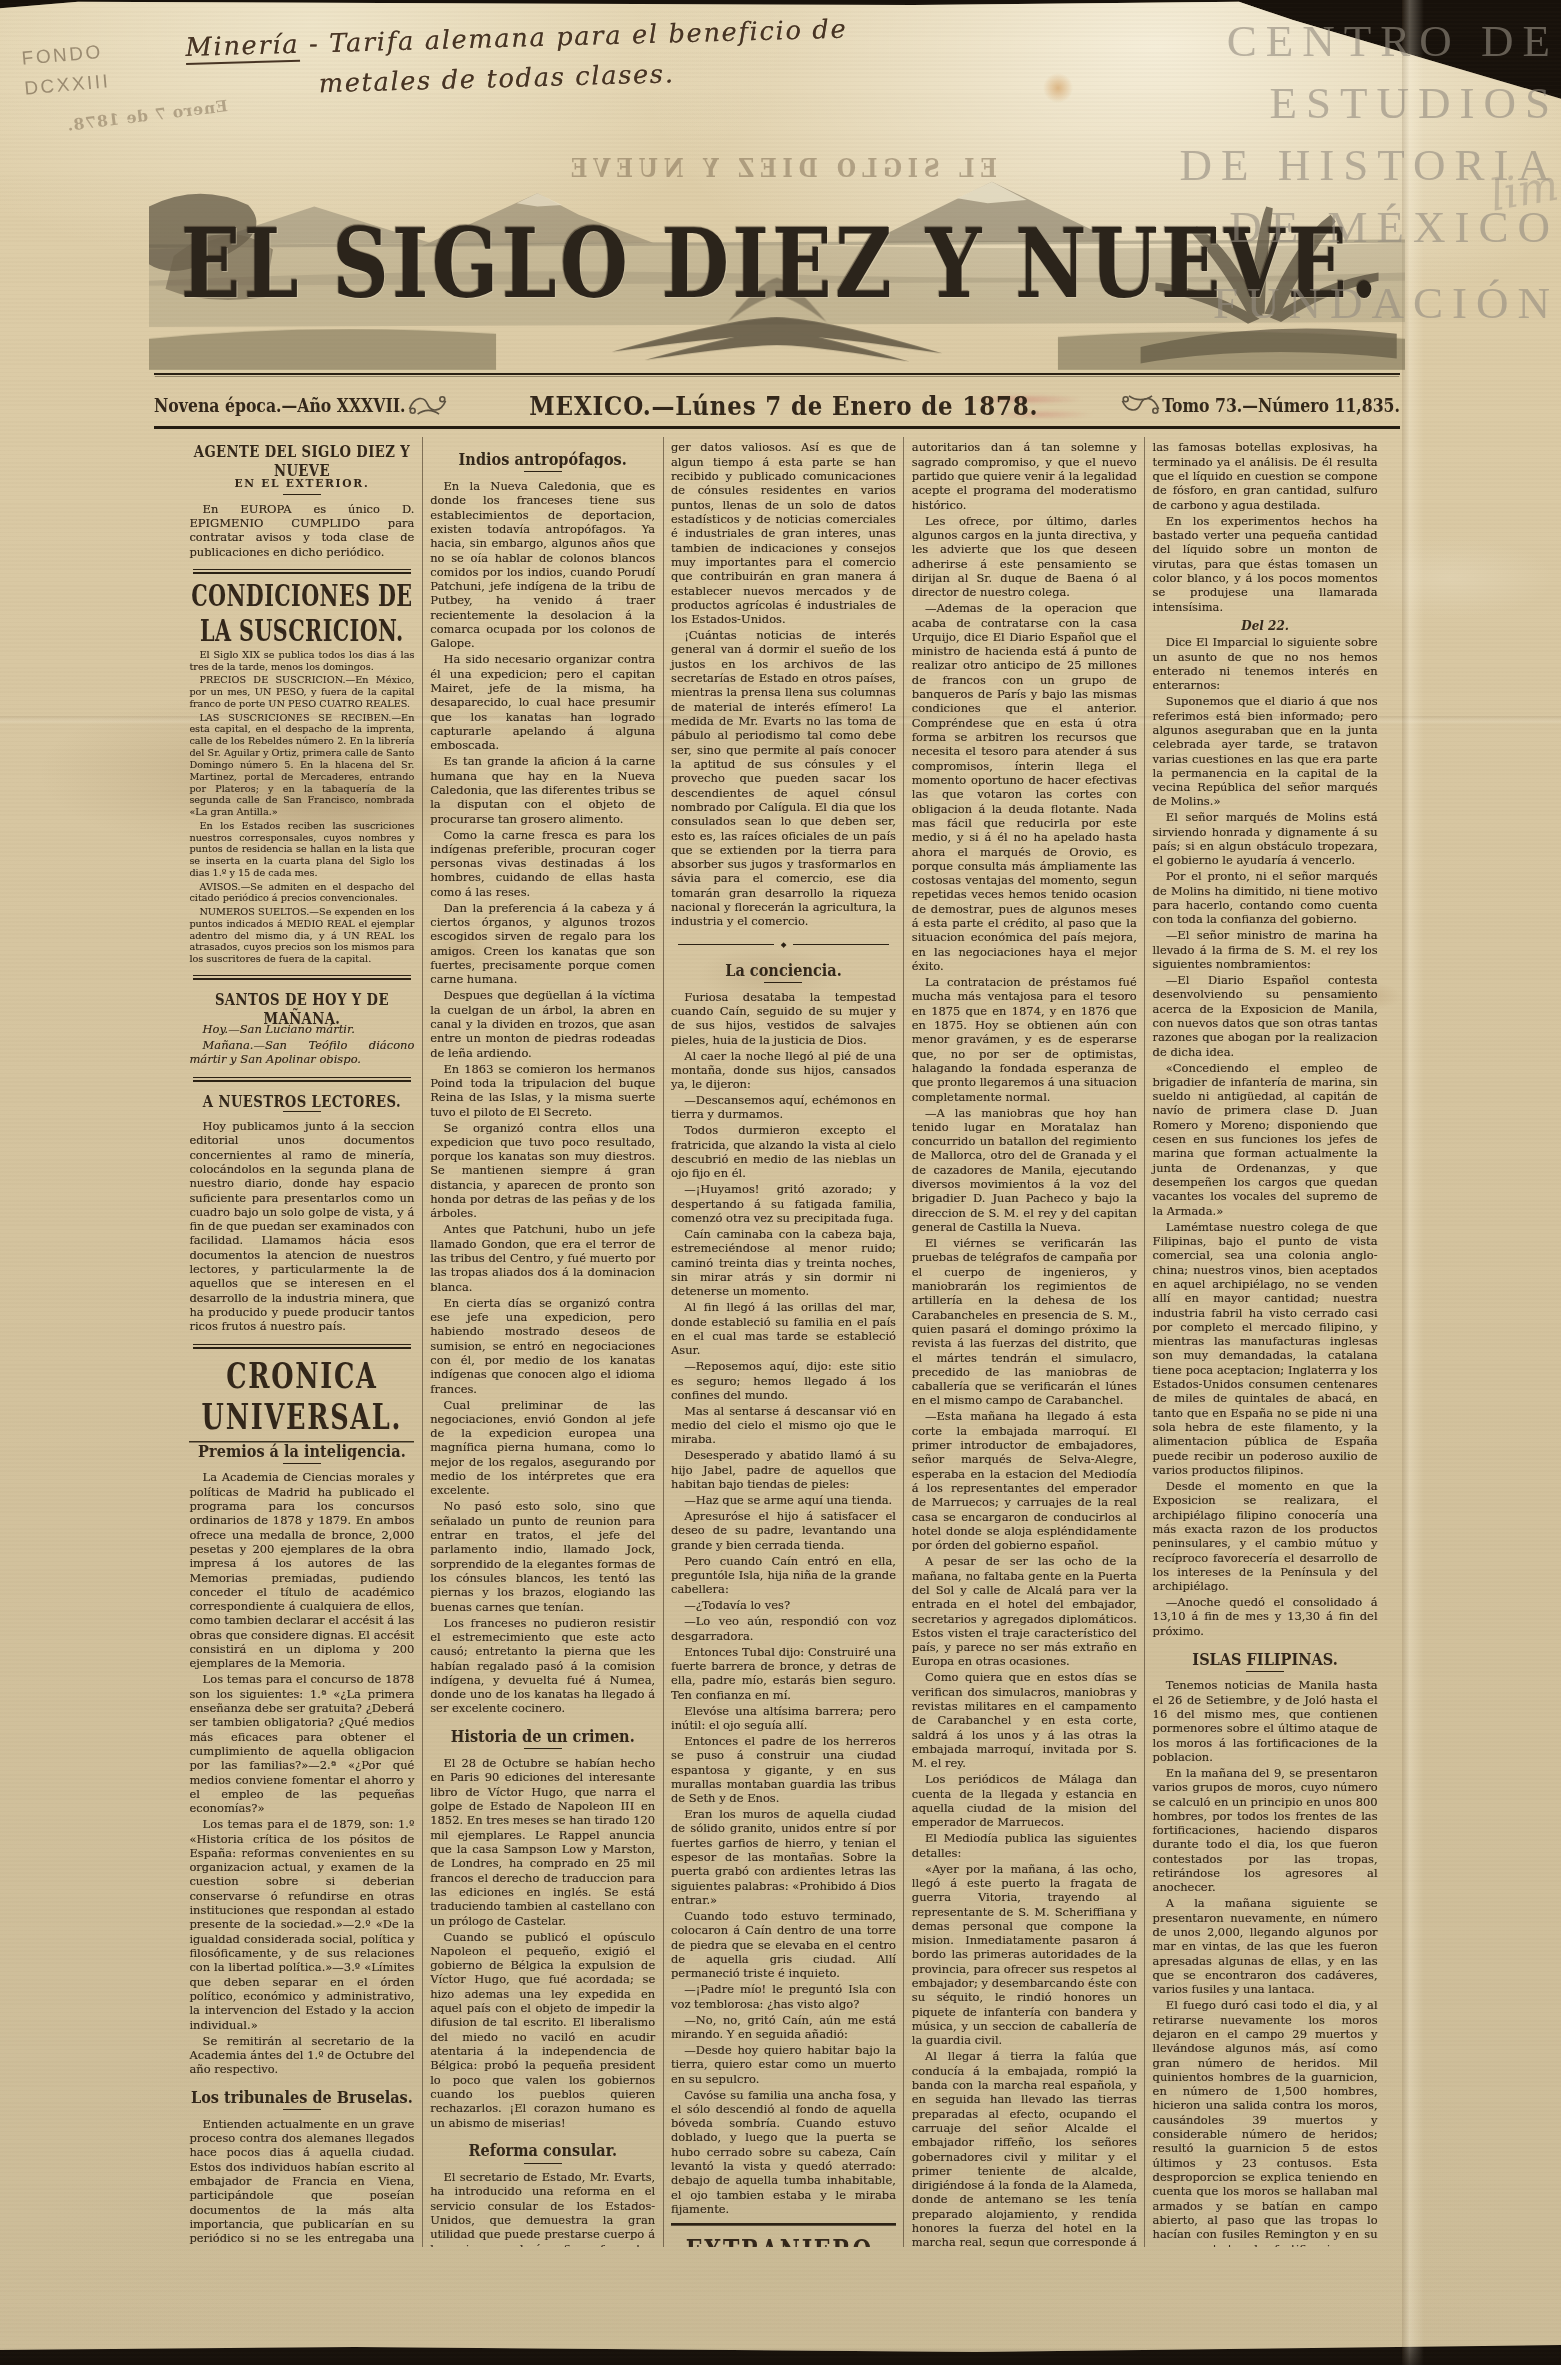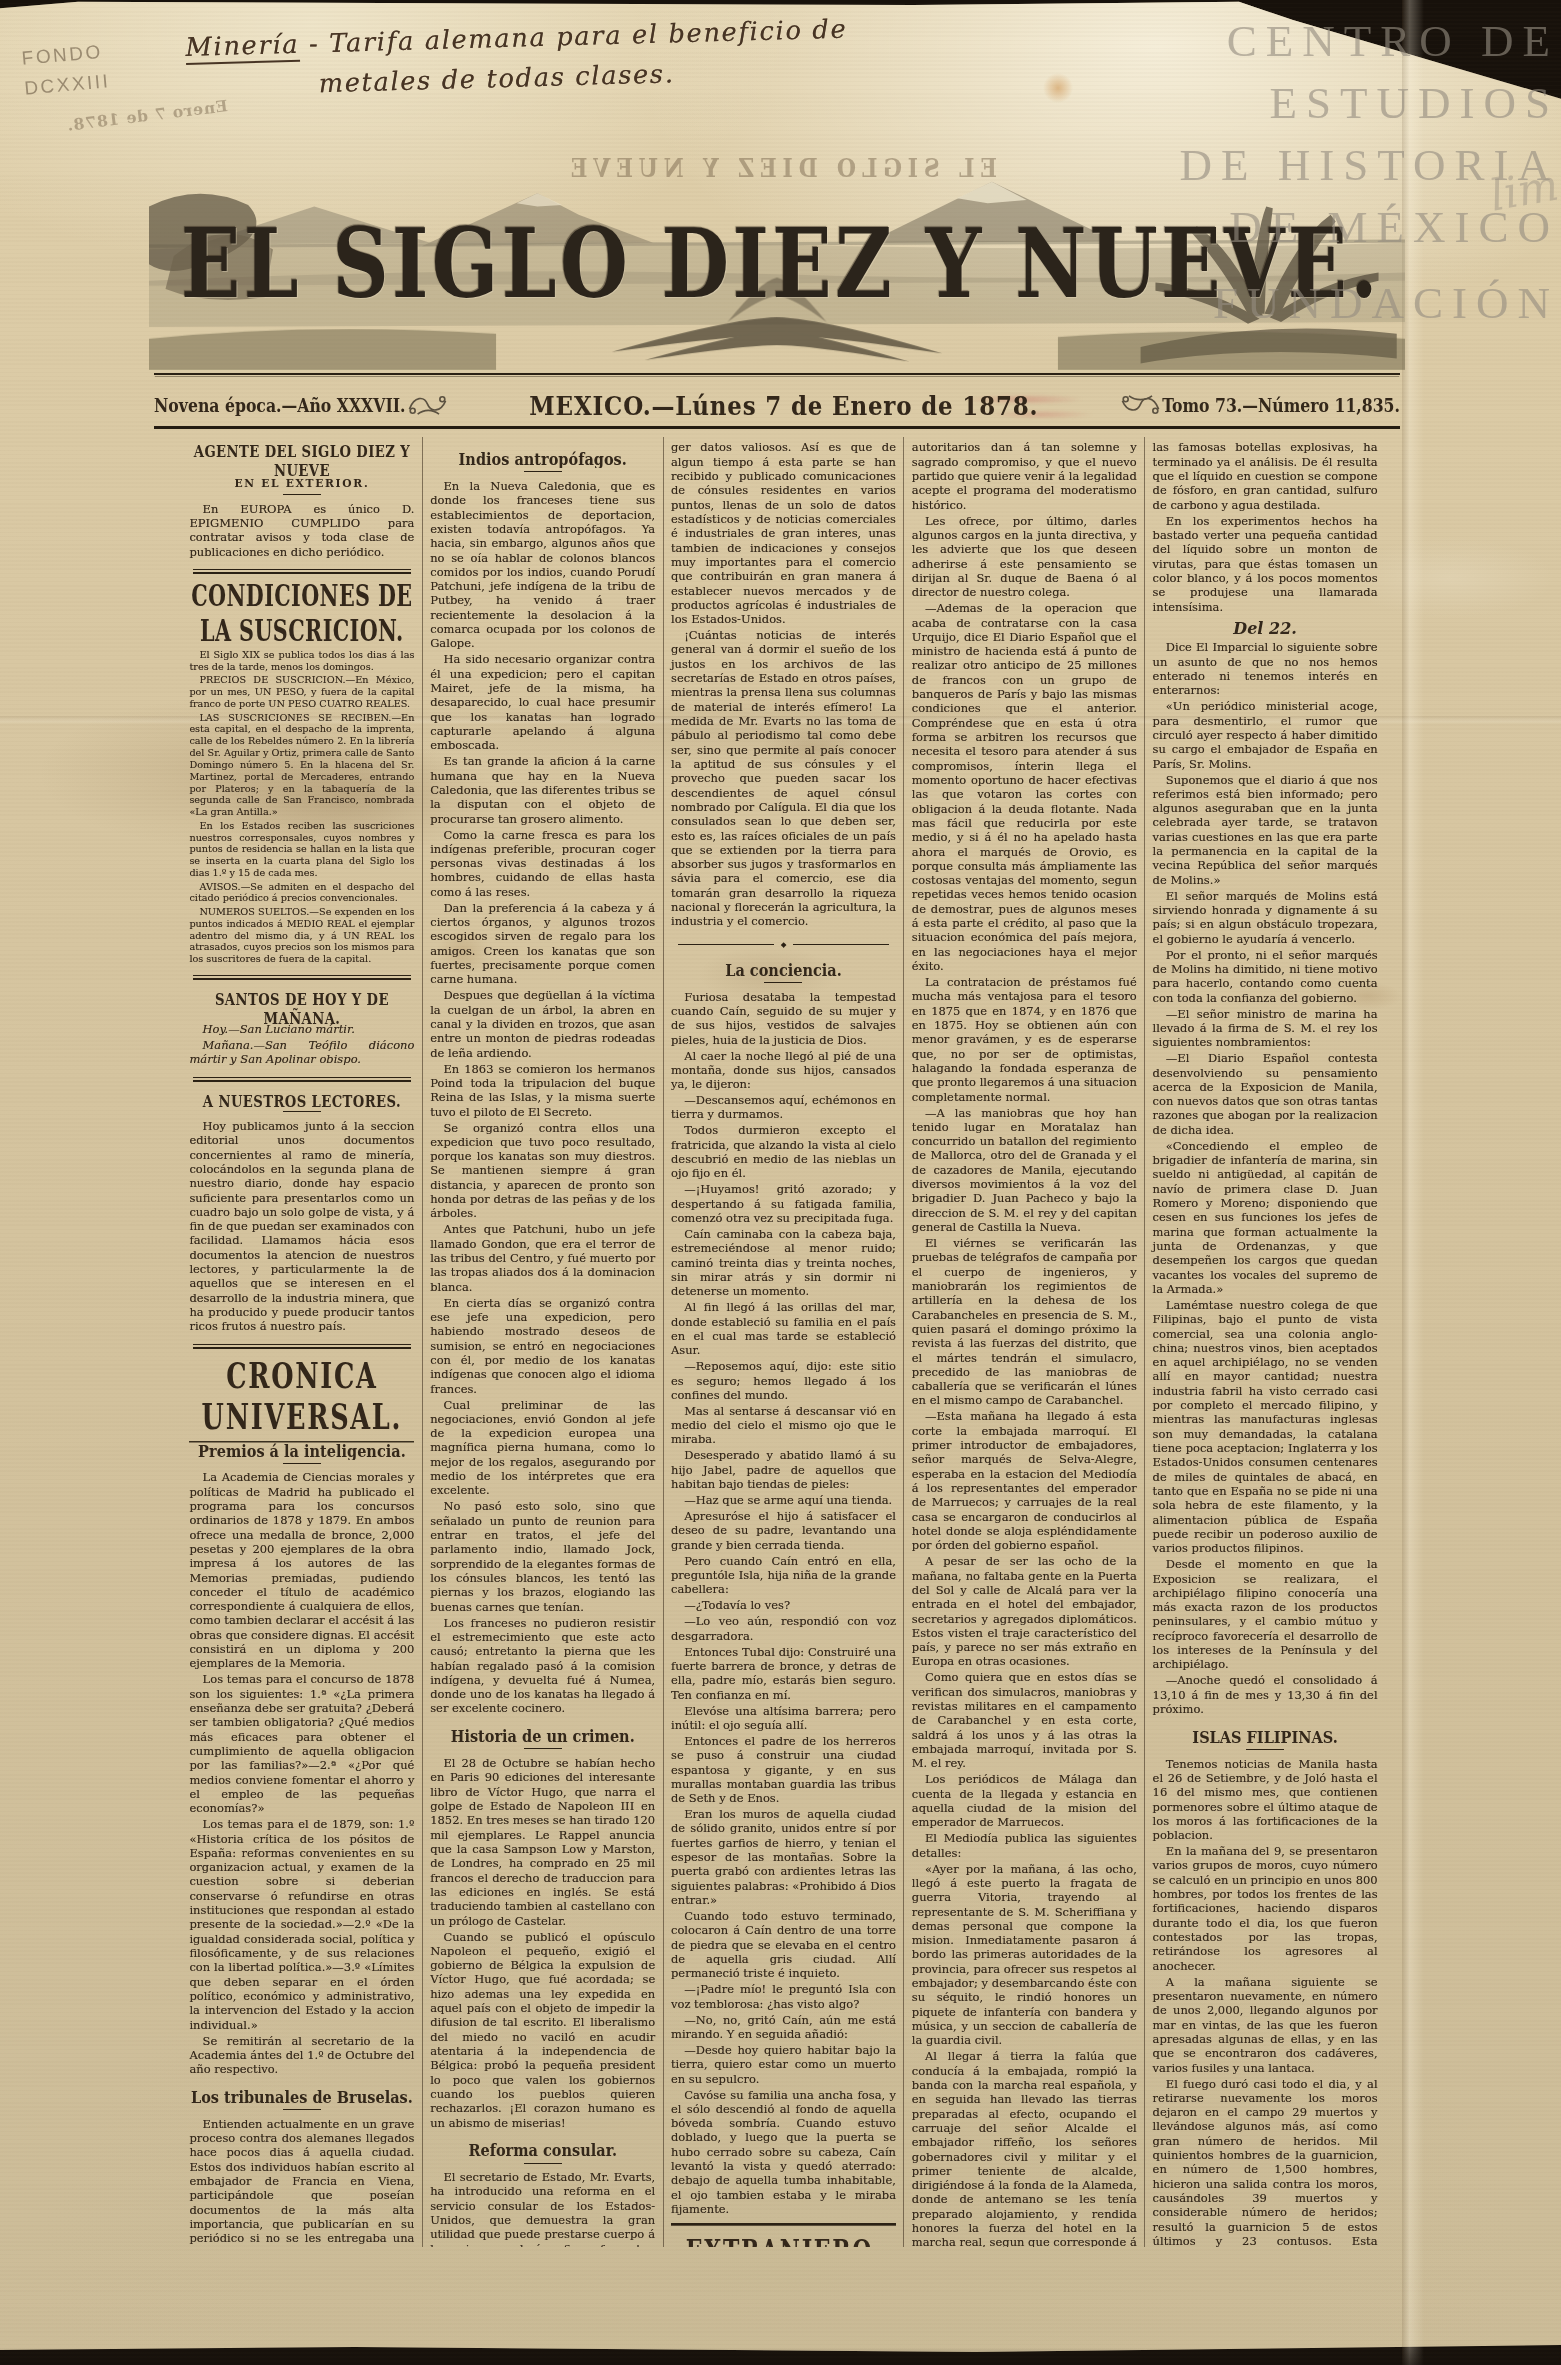--- a/index.html
+++ b/index.html
@@ -77,21 +77,21 @@
   .col{flex:1 1 0;padding:1.7px 7.4px 0 7.4px;border-left:1.2px solid rgba(52,38,24,.55);overflow:hidden;}
   .col:first-child{border-left:none;}
   .b{margin:0;}
   .b-p,.b-pf,.b-pi{font-size:11.5px;line-height:1.245;text-align:justify;margin-top:1.7px;
       text-shadow:0 0 0.3px rgba(50,36,22,.45);}
   .b-p{text-indent:13.2px;}
   .b-pf{text-indent:0;}
   .b-pi{text-indent:13.2px;font-style:italic;}
   .b-ps{font-size:9.7px;line-height:1.22;text-align:justify;text-indent:10px;margin-top:1.7px;
       text-shadow:0 0 0.3px rgba(50,36,22,.4);}
-  .b-ic{font-size:16px;font-style:italic;font-weight:bold;text-align:center;margin:5px 0 2.5px;}
+  .b-ic{font-size:12px;font-style:italic;font-weight:bold;text-align:center;margin:5px 0 2.5px;}
   .b-sub{font-weight:bold;font-size:14.5px;text-align:center;margin:11.6px 0 1.7px;transform:scaleY(1.1);}
   .b-hs{font-weight:bold;font-size:13.2px;text-align:center;letter-spacing:0.4px;margin-top:3.3px;
       transform:scaleY(1.25);transform-origin:top center;}
   .b-hs2{font-weight:bold;font-size:10.7px;text-align:center;letter-spacing:1.7px;margin-top:5px;}
   .b-hd{font-weight:bold;font-size:20.7px;text-align:center;letter-spacing:0.4px;margin:8.3px 0 6.6px;
       transform:scaleY(1.45);transform-origin:center;padding:5px 0;}
   .b-hc{font-weight:bold;font-size:25.6px;text-align:center;letter-spacing:1.7px;margin:10px 0 5px;
       transform:scaleY(1.35);transform-origin:center;padding:6.6px 0 3.3px;
       border-bottom:1.7px solid #2b2114;}
   .b-hx{font-weight:bold;font-size:22px;text-align:center;letter-spacing:1.7px;margin:13.2px 0 6.6px;
@@ -291,21 +291,20 @@
         <div class="b b-p">Los periódicos de Málaga dan cuenta de la llegada y estancia en aquella ciudad de la mision del emperador de Marruecos.</div>
         <div class="b b-p">El Mediodía publica las siguientes detalles:</div>
         <div class="b b-p">«Ayer por la mañana, á las ocho, llegó á este puerto la fragata de guerra Vitoria, trayendo al representante de S. M. Scheriffiana y demas personal que compone la mision. Inmediatamente pasaron á bordo las primeras autoridades de la provincia, para ofrecer sus respetos al embajador; y desembarcando éste con su séquito, le rindió honores un piquete de infantería con bandera y música, y un seccion de caballería de la guardia civil.</div>
         <div class="b b-p">Al llegar á tierra la falúa que conducía á la embajada, rompió la banda con la marcha real española, y en seguida han llevado las tierras preparadas al efecto, ocupando el carruaje del señor Alcalde el embajador riffeño, los señores gobernadores civil y militar y el primer teniente de alcalde, dirigiéndose á la fonda de la Alameda, donde de antemano se les tenía preparado alojamiento, y rendida honores la fuerza del hotel en la marcha real, segun que corresponde á la alta categoría diplomática que representa el enviado del emperador de Marruecos.</div>
       </div>
       <div class="col">
         <div class="b b-pf">las famosas botellas explosivas, ha terminado ya el análisis. De él resulta que el líquido en cuestion se compone de fósforo, en gran cantidad, sulfuro de carbono y agua destilada.</div>
         <div class="b b-p">En los experimentos hechos ha bastado verter una pequeña cantidad del líquido sobre un monton de virutas, para que éstas tomasen un color blanco, y á los pocos momentos se produjese una llamarada intensísima.</div>
         <div class="b b-ic">Del 22.</div>
         <div class="b b-p">Dice El Imparcial lo siguiente sobre un asunto de que no nos hemos enterado ni tenemos interés en enterarnos:</div>
-        <div class="b b-p">«Un periódico ministerial acoge, para desmentirlo, el rumor que circuló ayer respecto á haber dimitido su cargo el embajador de España en París, Sr. Molins.</div>
         <div class="b b-p">Suponemos que el diario á que nos referimos está bien informado; pero algunos aseguraban que en la junta celebrada ayer tarde, se tratavon varias cuestiones en las que era parte la permanencia en la capital de la vecina República del señor marqués de Molins.»</div>
         <div class="b b-p">El señor marqués de Molins está sirviendo honrada y dignamente á su país; si en algun obstáculo tropezara, el gobierno le ayudaría á vencerlo.</div>
         <div class="b b-p">Por el pronto, ni el señor marqués de Molins ha dimitido, ni tiene motivo para hacerlo, contando como cuenta con toda la confianza del gobierno.</div>
         <div class="b b-p">—El señor ministro de marina ha llevado á la firma de S. M. el rey los siguientes nombramientos:</div>
         <div class="b b-p">—El Diario Español contesta desenvolviendo su pensamiento acerca de la Exposicion de Manila, con nuevos datos que son otras tantas razones que abogan por la realizacion de dicha idea.</div>
         <div class="b b-p">«Concediendo el empleo de brigadier de infantería de marina, sin sueldo ni antigüedad, al capitán de navío de primera clase D. Juan Romero y Moreno; disponiendo que cesen en sus funciones los jefes de marina que forman actualmente la junta de Ordenanzas, y que desempeñen los cargos que quedan vacantes los vocales del supremo de la Armada.»</div>
         <div class="b b-p">Lamémtase nuestro colega de que Filipinas, bajo el punto de vista comercial, sea una colonia anglo-china; nuestros vinos, bien aceptados en aquel archipiélago, no se venden allí en mayor cantidad; nuestra industria fabril ha visto cerrado casi por completo el mercado filipino, y mientras las manufacturas inglesas son muy demandadas, la catalana tiene poca aceptacion; Inglaterra y los Estados-Unidos consumen centenares de miles de quintales de abacá, en tanto que en España no se pide ni una sola hebra de este filamento, y la alimentacion pública de España puede recibir un poderoso auxilio de varios productos filipinos.</div>
         <div class="b b-p">Desde el momento en que la Exposicion se realizara, el archipiélago filipino conocería una más exacta razon de los productos peninsulares, y el cambio mútuo y recíproco favorecería el desarrollo de los intereses de la Península y del archipiélago.</div>
         <div class="b b-p">—Anoche quedó el consolidado á 13,10 á fin de mes y 13,30 á fin del próximo.</div>
         <div class="b b-sub">ISLAS FILIPINAS.</div>

